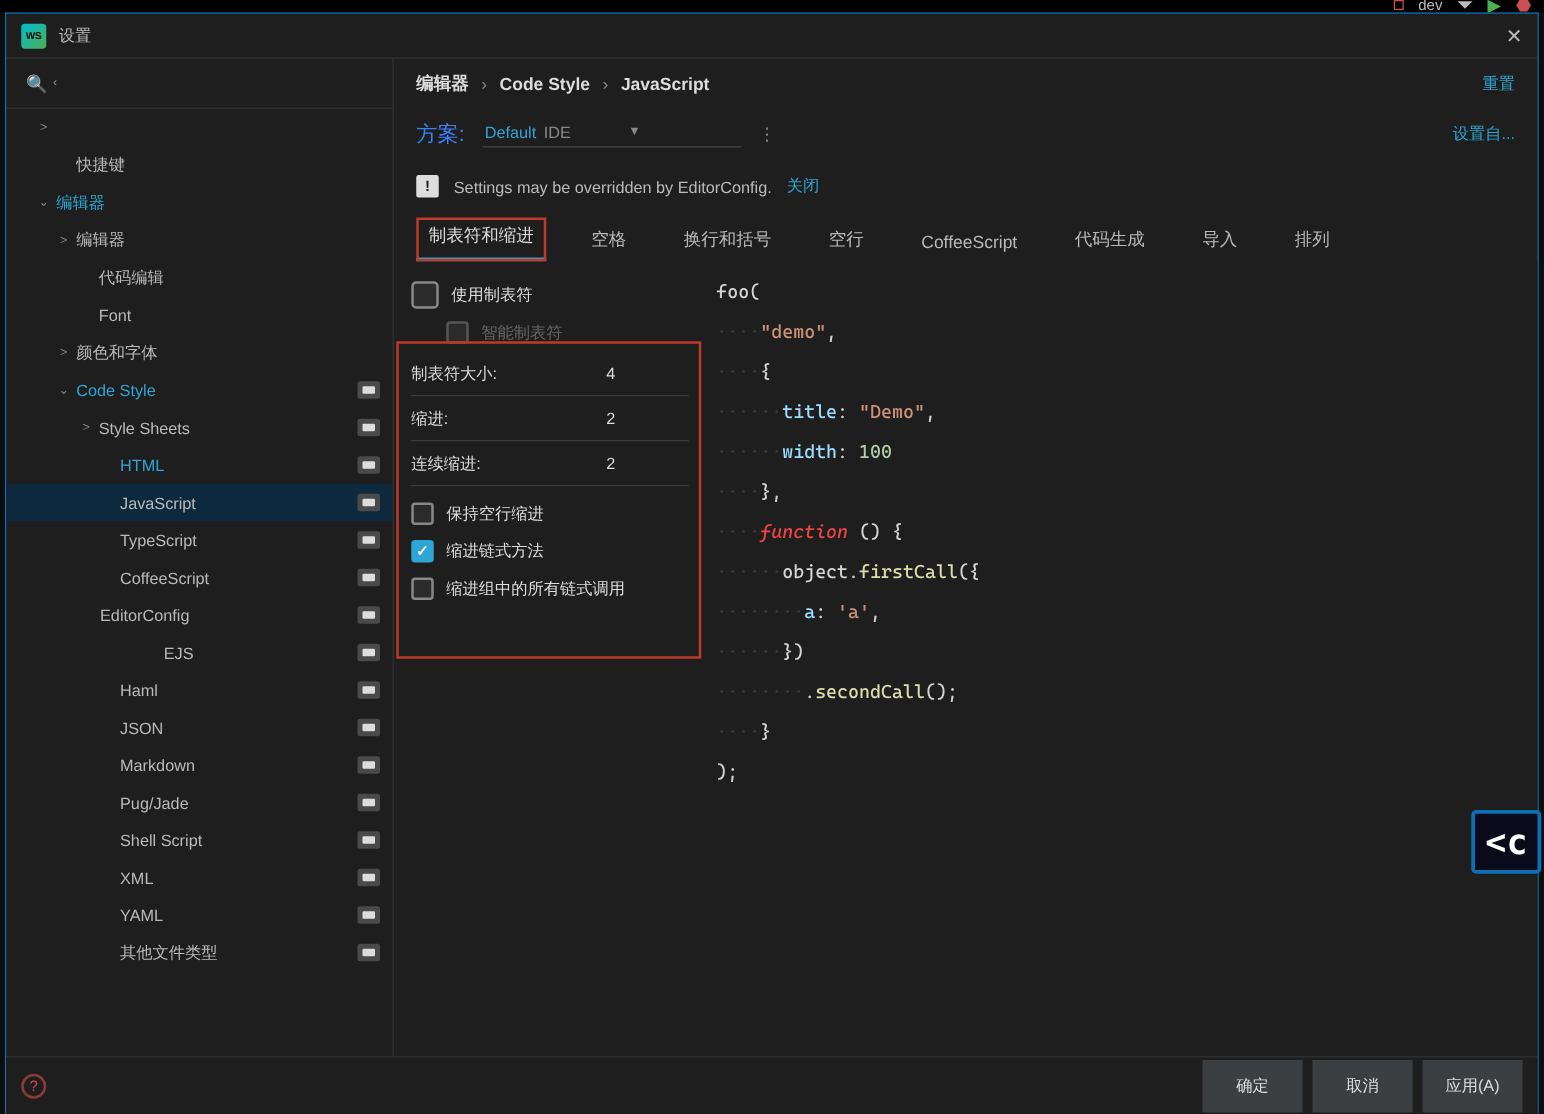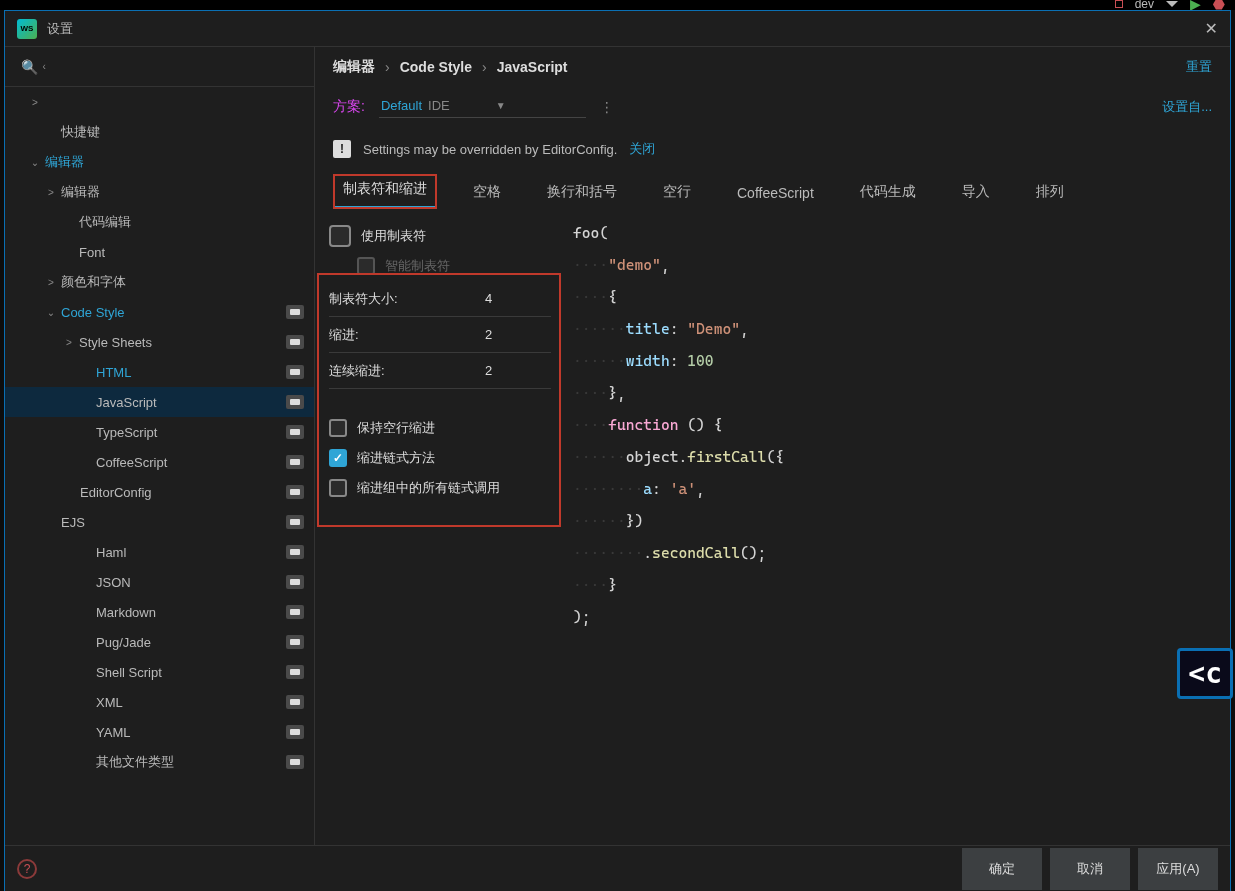--- a/index.html
+++ b/index.html
@@ -69,21 +69,21 @@
   padding:0 18px;
 }
 .crumbs .path{display:flex;align-items:center;gap:10px;font-size:14px;font-weight:600;color:#ddd;}
 .crumbs .sep{color:#888;font-weight:400;}
 .crumbs .reset{color:#2fa5d6;cursor:pointer;font-size:13px;}
 .scheme-row{
   height:40px;display:flex;align-items:center;justify-content:space-between;
   padding:0 18px;
 }
 .scheme-left{display:flex;align-items:center;gap:14px;}
-.scheme-label{color:#d946ef;font-size:14px;}
+.scheme-label{color:#3b82f6;font-size:17px;}
 .scheme-val{display:flex;align-items:center;gap:6px;border-bottom:1px solid #444;padding:2px 80px 4px 2px;}
 .scheme-val .def{color:#2fa5d6;}
 .scheme-val .ide{color:#888;}
 .scheme-val .dd{color:#888;font-size:10px;margin-left:40px;}
 .gear{color:#888;font-size:14px;cursor:pointer;}
 .setfrom{color:#2fa5d6;cursor:pointer;font-size:13px;}
 .notice{
   margin:6px 18px 0;height:32px;display:flex;align-items:center;gap:12px;
 }
 .notice .warn{width:18px;height:18px;background:#ddd;border-radius:2px;display:flex;align-items:center;justify-content:center;color:#222;font-weight:bold;font-size:12px;}
@@ -111,21 +111,21 @@
 .ck-label{color:#ddd;}
 .ck-label.dim{color:#666;}
 .field-row{display:flex;align-items:center;justify-content:space-between;height:36px;border-bottom:1px solid #3a3a3a;}
 .field-row .lbl{color:#ddd;}
 .field-row .val{color:#ddd;width:70px;text-align:left;padding-left:4px;}
 .redbox{position:absolute;border:2px solid #c0392b;pointer-events:none;}
 .redbox.mid{left:2px;top:64px;width:244px;height:254px;}
 .preview{flex:1;background:#1e1e1e;padding:8px 8px;font-family:"Cascadia Mono","Consolas",monospace;font-size:15px;line-height:32px;overflow:hidden;}
 .preview .ln{white-space:pre;}
 .preview .dot{color:#3a3a3a;}
-.preview .kw{color:#f9a8d4;}
+.preview .kw{color:#ef4444;font-style:italic;}
 .preview .id{color:#d4d4d4;}
 .preview .str{color:#ce9178;}
 .preview .key{color:#9cdcfe;}
 .preview .num{color:#b5cea8;}
 .preview .call{color:#dcdcaa;}
 .preview .pun{color:#d4d4d4;}
 .footer{
   height:46px;border-top:1px solid #333;display:flex;align-items:center;
   justify-content:space-between;padding:0 12px;background:#1e1e1e;
 }
@@ -260,21 +260,21 @@
             <span class="badge"></span>
           </div>
           <div class="tree-row">
             <span class="tree-label" style="padding-left: 59px;">
               <span class="chev"></span>
               <span class="txt">EditorConfig</span>
             </span>
             <span class="badge"></span>
           </div>
           <div class="tree-row">
-            <span class="tree-label" style="padding-left: 40px;">
+            <span class="tree-label" style="padding-left: 75px; margin-left: 35px;">
               <span class="chev"></span>
               <span class="txt">EJS</span>
             </span>
             <span class="badge"></span>
           </div>
           <div class="tree-row">
             <span class="tree-label" style="padding-left: 75px;">
               <span class="chev"></span>
               <span class="txt">Haml</span>
             </span>
@@ -393,21 +393,21 @@
           </div>
           <div class="field-row">
             <span class="lbl">缩进:</span>
             <span class="val">2</span>
           </div>
           <div class="field-row">
             <span class="lbl">连续缩进:</span>
             <span class="val">2</span>
           </div>
 
-          <div class="ck-row" style="margin-top:24px;">
+          <div class="ck-row" style="margin-top:7px;">
             <span class="ck"></span>
             <span class="ck-label">保持空行缩进</span>
           </div>
           <div class="ck-row">
             <span class="ck checked"></span>
             <span class="ck-label">缩进链式方法</span>
           </div>
           <div class="ck-row">
             <span class="ck"></span>
             <span class="ck-label">缩进组中的所有链式调用</span>

